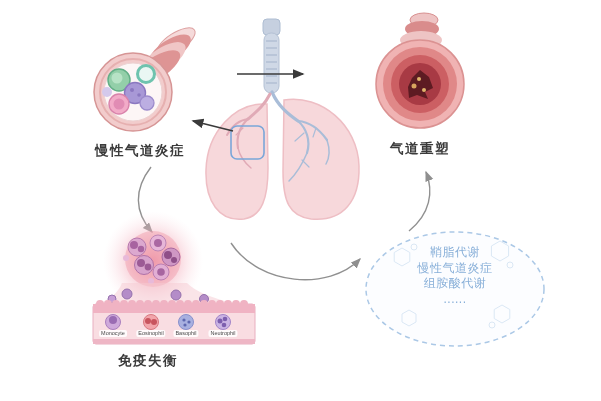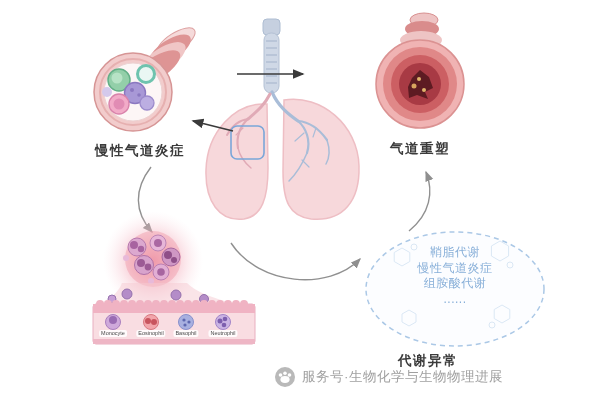--- a/index.html
+++ b/index.html
@@ -173,38 +173,28 @@
         <path transform="translate(502,314)" d="M0,-9 L7.8,-4.5 L7.8,4.5 L0,9 L-7.8,4.5 L-7.8,-4.5 Z"></path>
         <circle cx="414" cy="247" r="3"></circle>
         <circle cx="510" cy="265" r="3"></circle>
         <circle cx="492" cy="325" r="3"></circle>
       </g>
     </g>
   </svg>
 
   <div class="node-label" style="left:95px;  top:142px;">慢性气道炎症</div>
   <div class="node-label" style="left:390px; top:140px;">气道重塑</div>
-  <div class="node-label" style="left:398px; top:352px;">代谢异常</div>
+  <div class="node-label" style="left:118px; top:352px;">免疫失衡</div>
 
   <div class="metab-list">
     <div>鞘脂代谢</div>
     <div>慢性气道炎症</div>
     <div>组胺酸代谢</div>
     <div>......</div>
   </div>
 
   <span class="cell-tag" style="left:113px; top:330px;">Monocyte</span>
   <span class="cell-tag" style="left:151px; top:330px;">Eosinophil</span>
   <span class="cell-tag" style="left:186px; top:330px;">Basophil</span>
   <span class="cell-tag" style="left:223px; top:330px;">Neutrophil</span>
 
-  <div class="watermark">
-    <svg width="22" height="22" viewBox="0 0 22 22">
-      <circle cx="11" cy="11" r="10" fill="#b9b9b9"></circle>
-      <circle cx="6.5" cy="9" r="1.8" fill="#ffffff"></circle>
-      <circle cx="11" cy="7.2" r="1.8" fill="#ffffff"></circle>
-      <circle cx="15.5" cy="9" r="1.8" fill="#ffffff"></circle>
-      <ellipse cx="11" cy="13.5" rx="4.6" ry="3.4" fill="#ffffff"></ellipse>
-    </svg>
-    <span>服务号·生物化学与生物物理进展</span>
-  </div>
 
 </div>
 
 </body></html>

